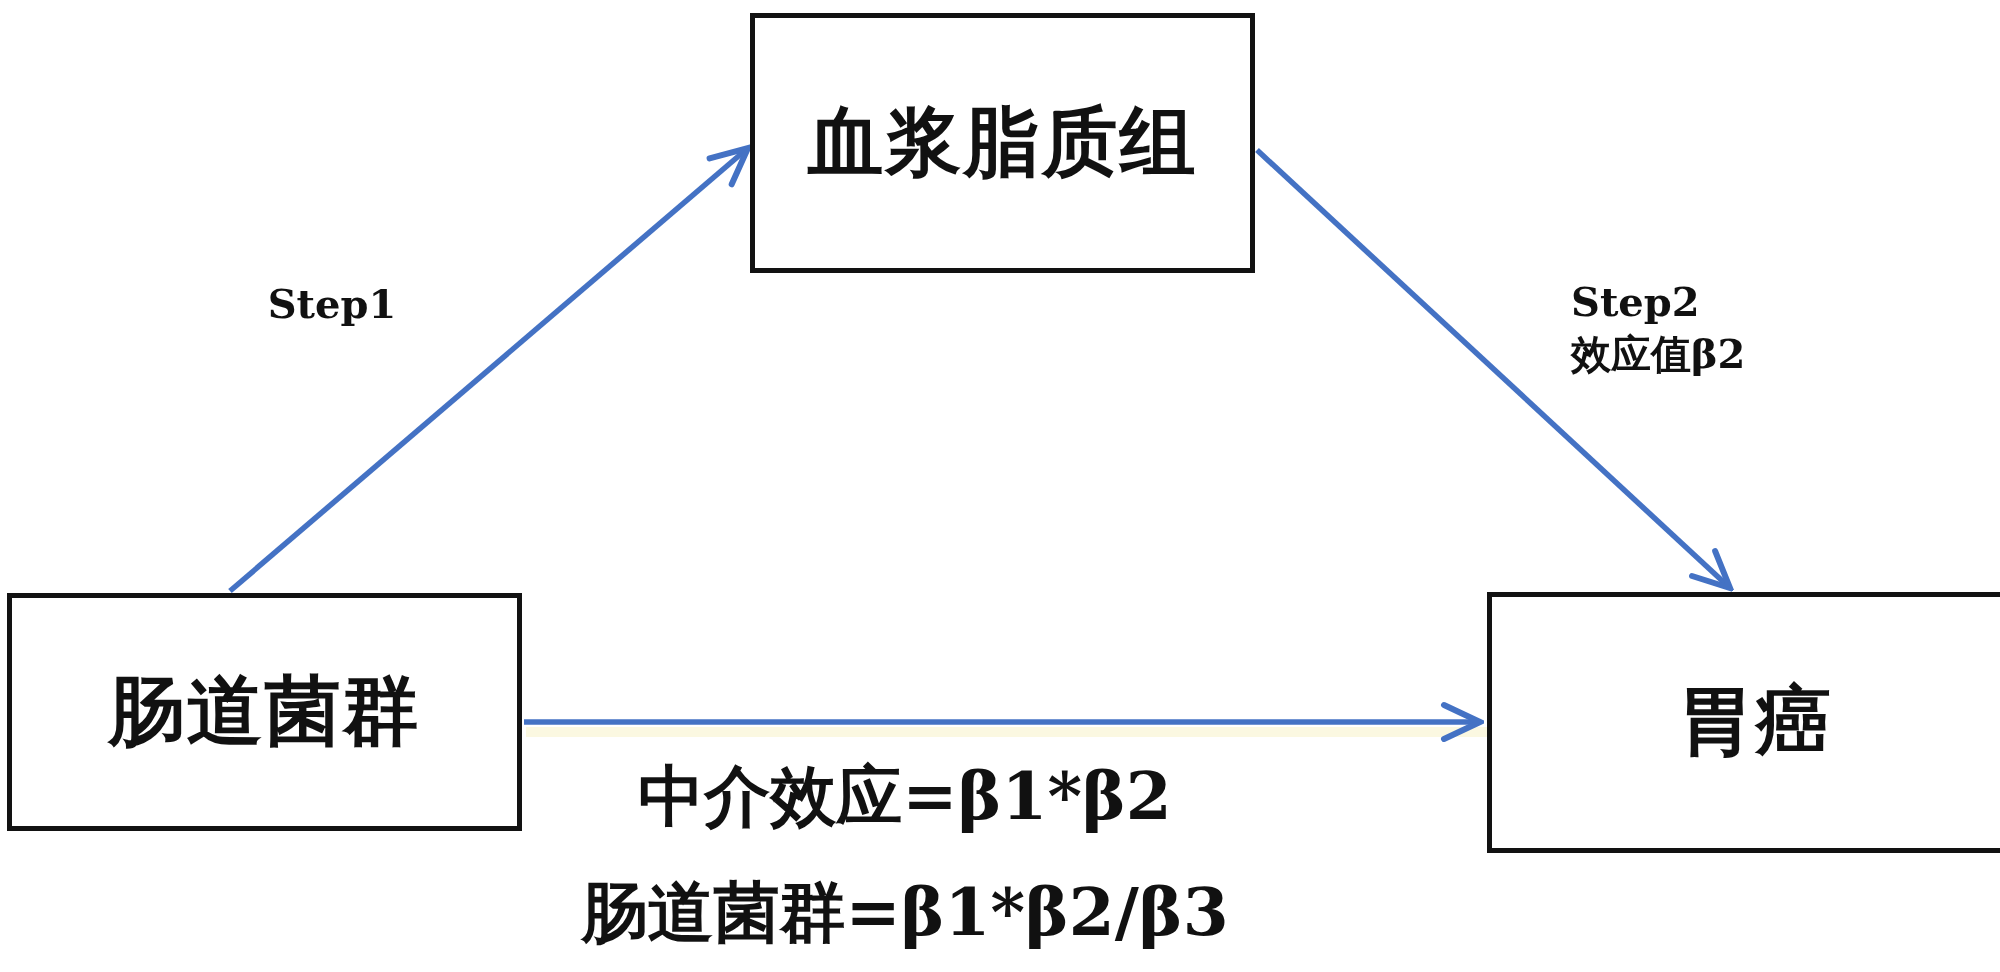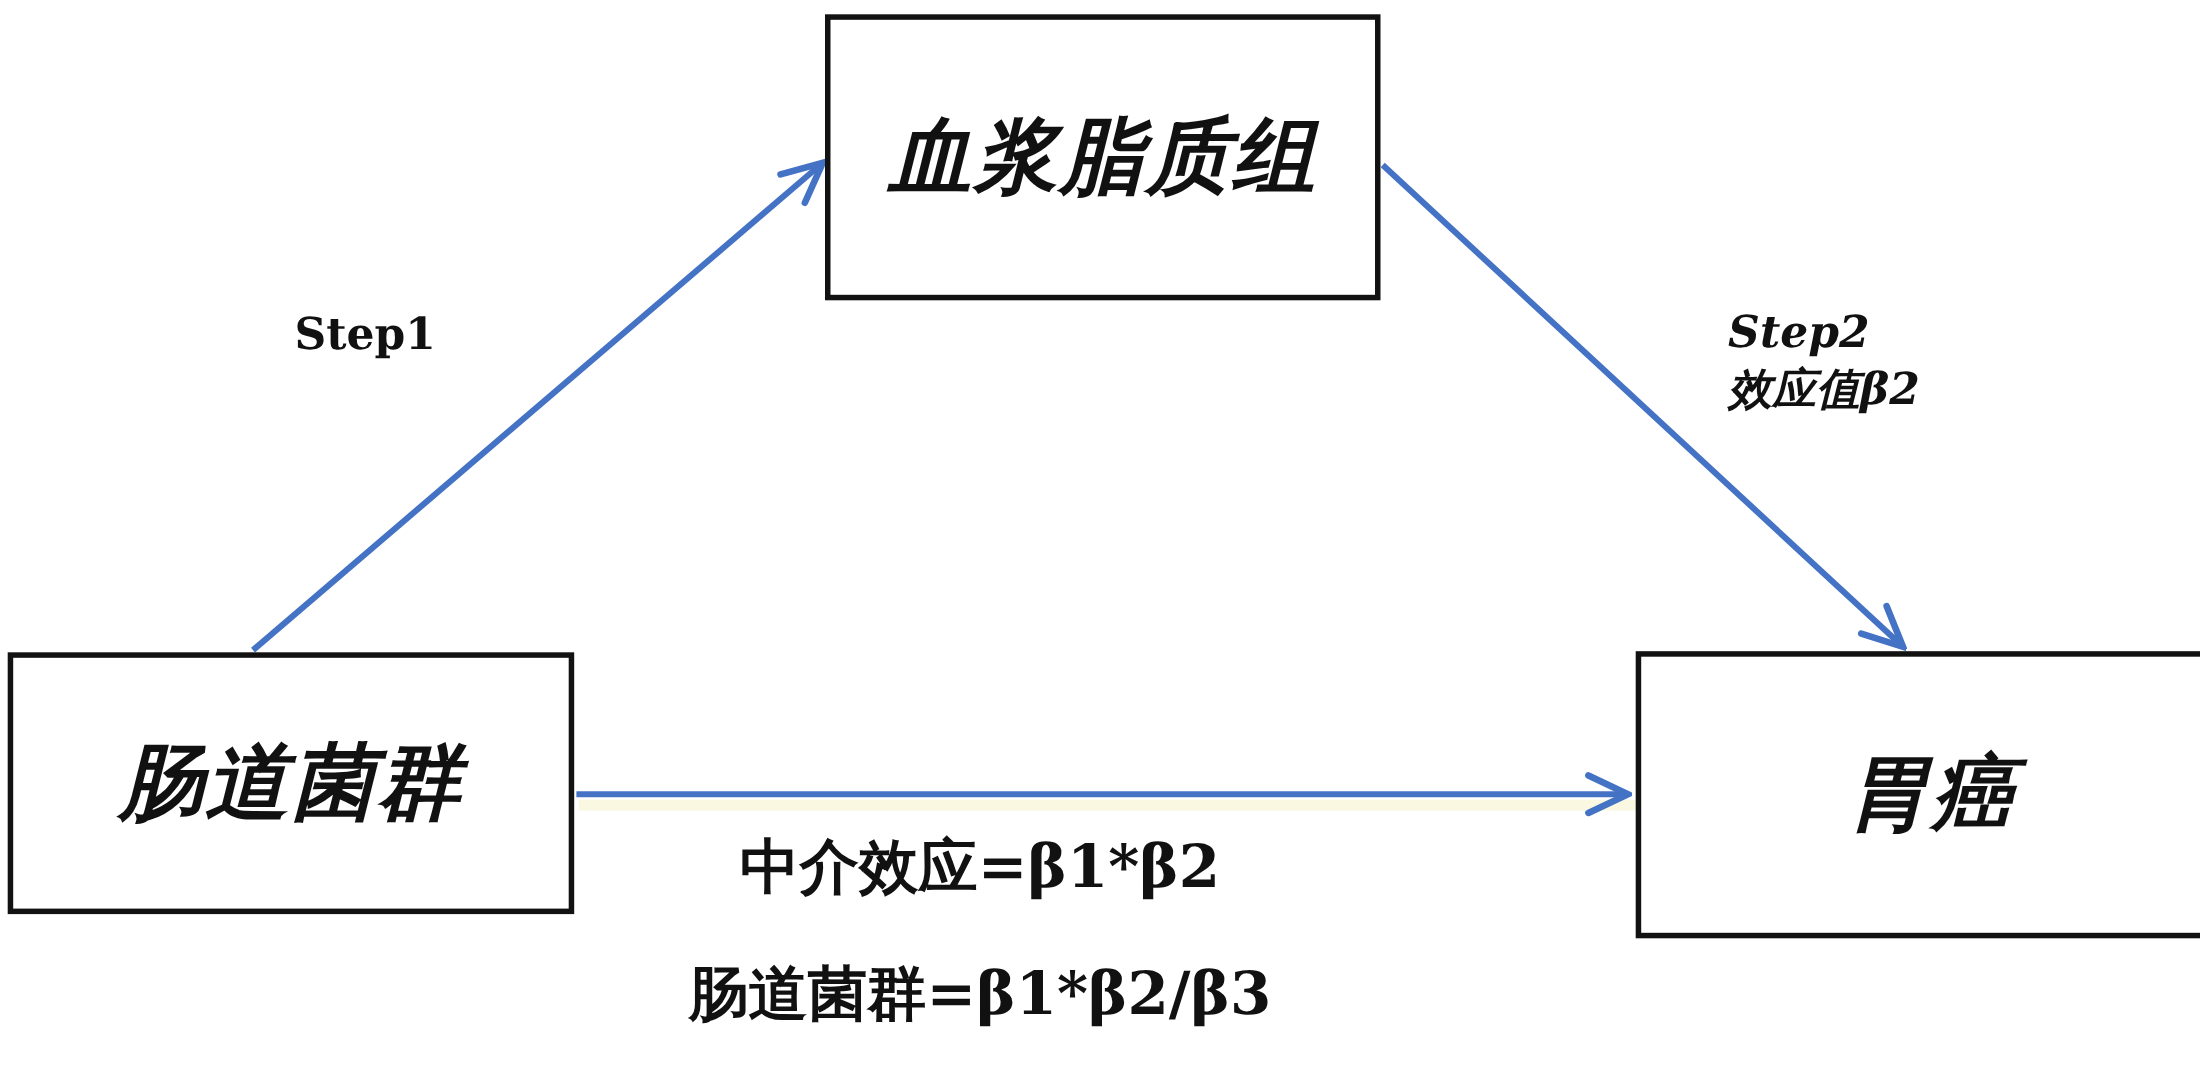--- a/index.html
+++ b/index.html
@@ -46,43 +46,42 @@
     background: #ffffff;
     display: flex;
     align-items: center;
     justify-content: center;
     box-sizing: border-box;
   }
   .node .node-label {
     font-size: 76px;
     letter-spacing: 2px;
     white-space: nowrap;
-    font-style: italic;
   }
   .node-mediator { left: 750px; top: 13px;  width: 505px; height: 260px; }
   .node-exposure { left: 7px;   top: 593px; width: 515px; height: 238px; }
   .node-outcome  { left: 1487px;top: 592px; width: 537px; height: 261px; }
 
   .edge-label {
     position: absolute;
     font-size: 40px;
     line-height: 1.3;
     white-space: nowrap;
   }
   .edge-step1 { left: 142px;  top: 278px; width: 380px; text-align: center; }
-  .edge-step2 { left: 1571px; top: 276px; text-align: left; font-style: italic; }
+  .edge-step2 { left: 1571px; top: 276px; text-align: left; }
   .edge-total { left: 680px;  top: 622px; width: 400px; text-align: center; font-size: 48px; }
 
   .formula {
     position: absolute;
-    font-size: 54px;
+    font-size: 66px;
     white-space: nowrap;
     text-align: center;
     width: 920px;
-    left: 431px;
+    left: 445px;
   }
   .formula-effect { top: 752px; }
   .formula-ratio  { top: 868px; }
 </style>
 </head>
 <body>
 
 <div class="canvas">
 
   <svg class="arrow-layer" viewBox="0 0 2000 972" xmlns="http://www.w3.org/2000/svg">

